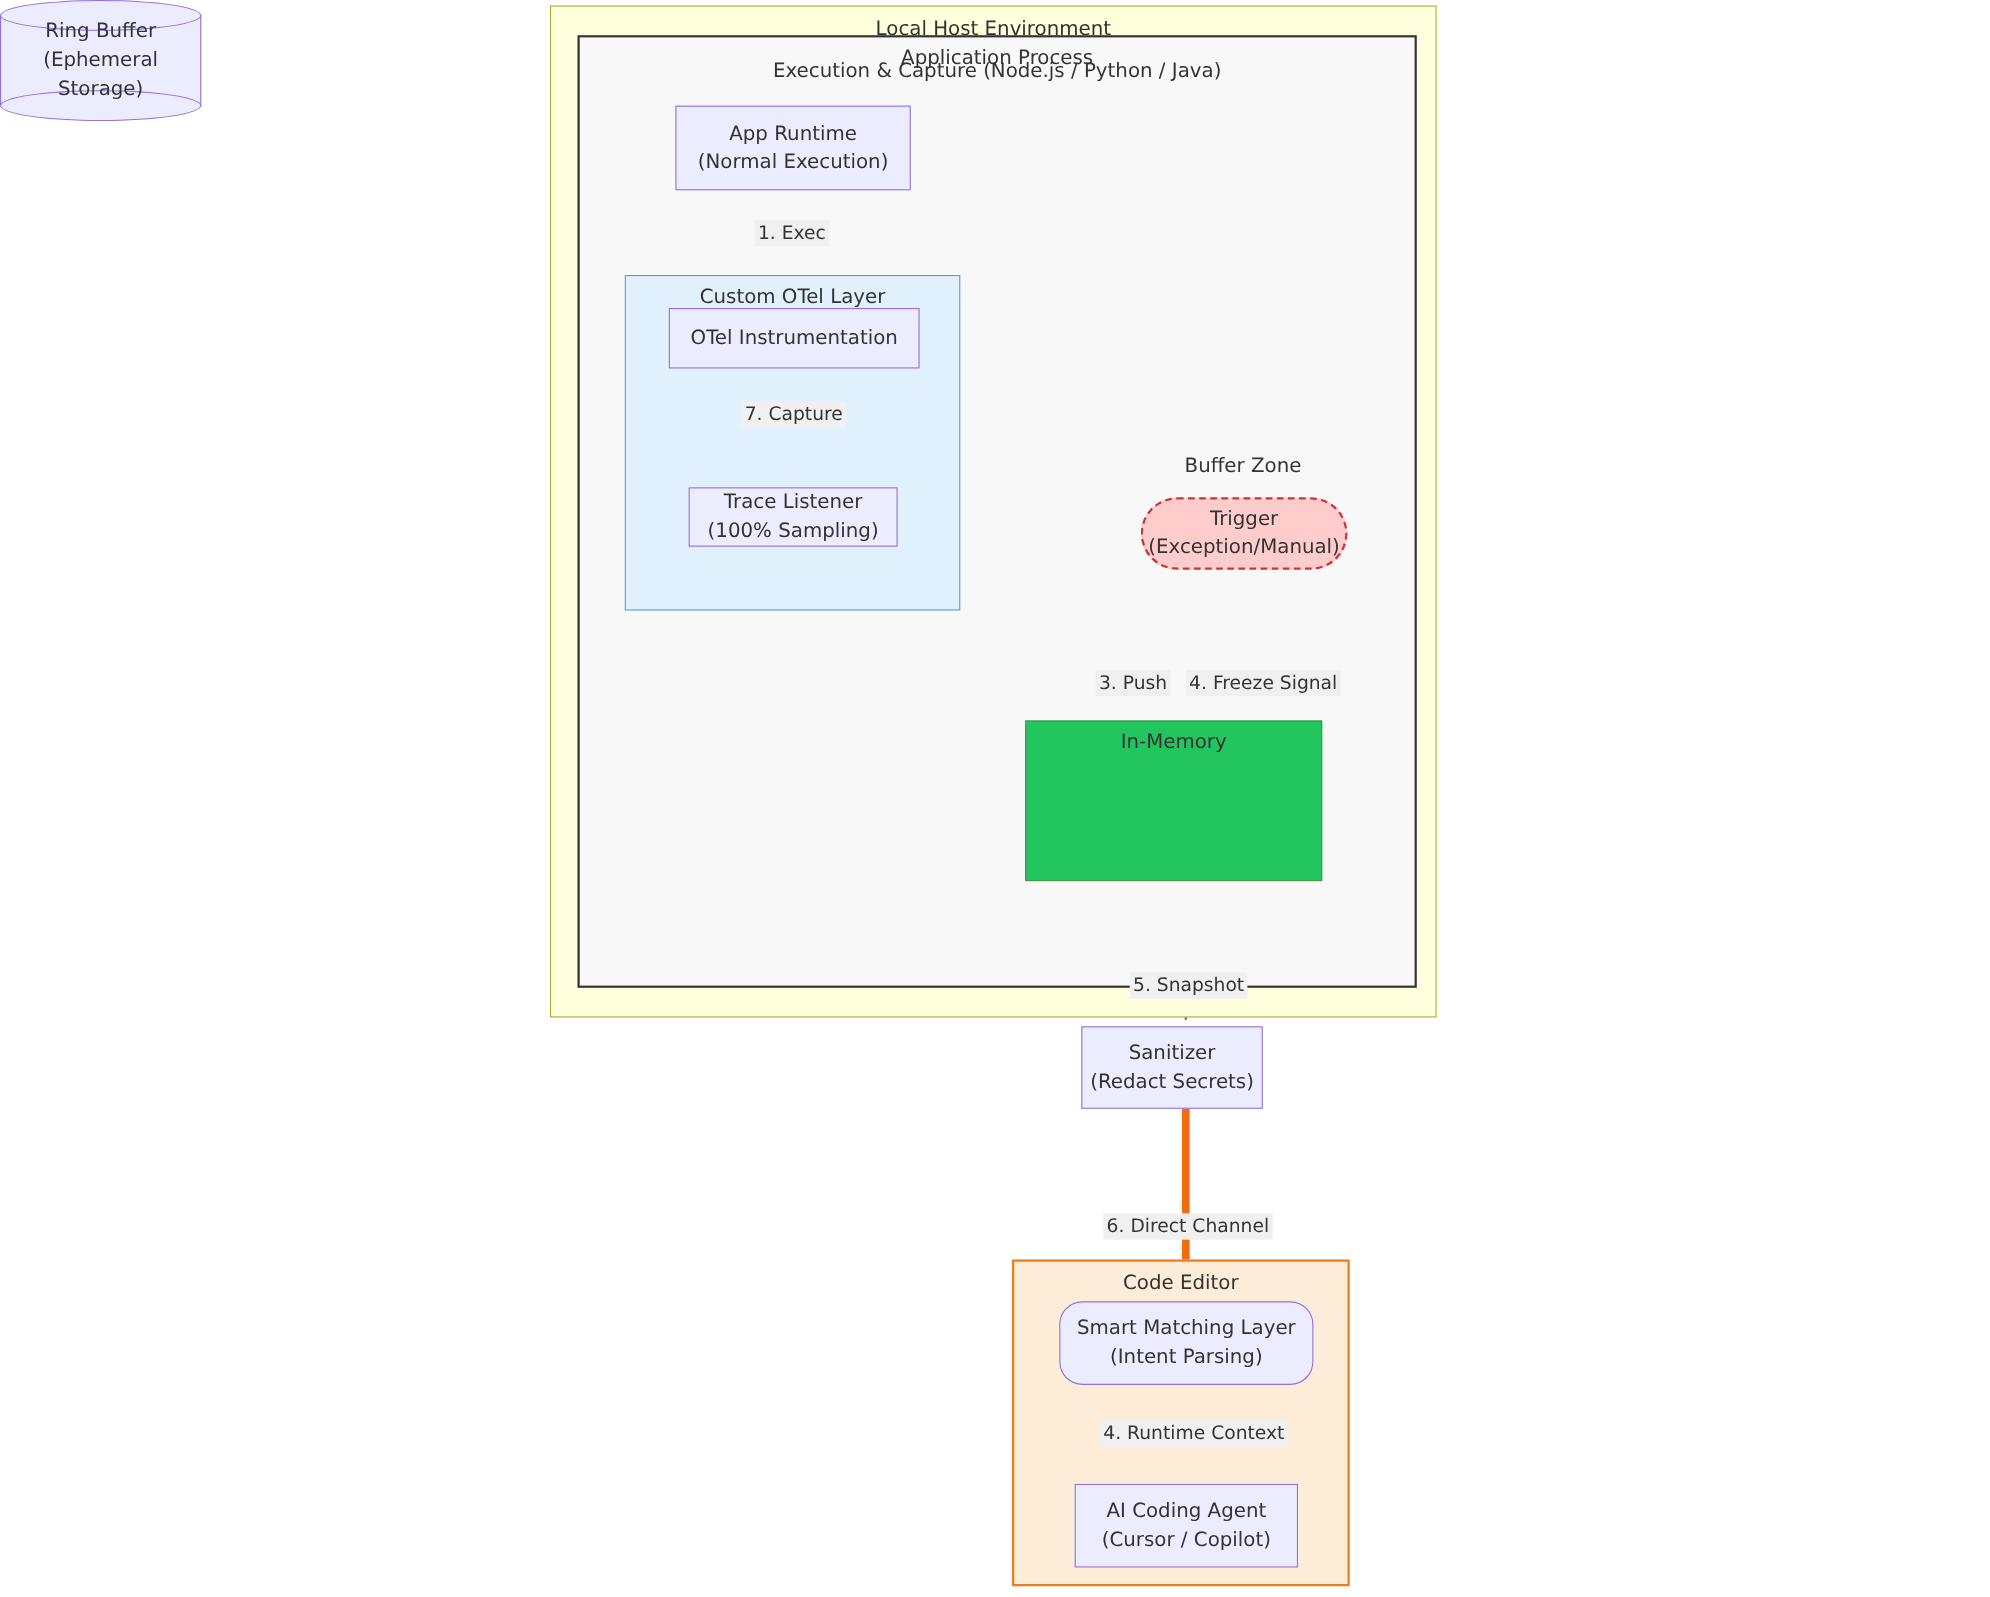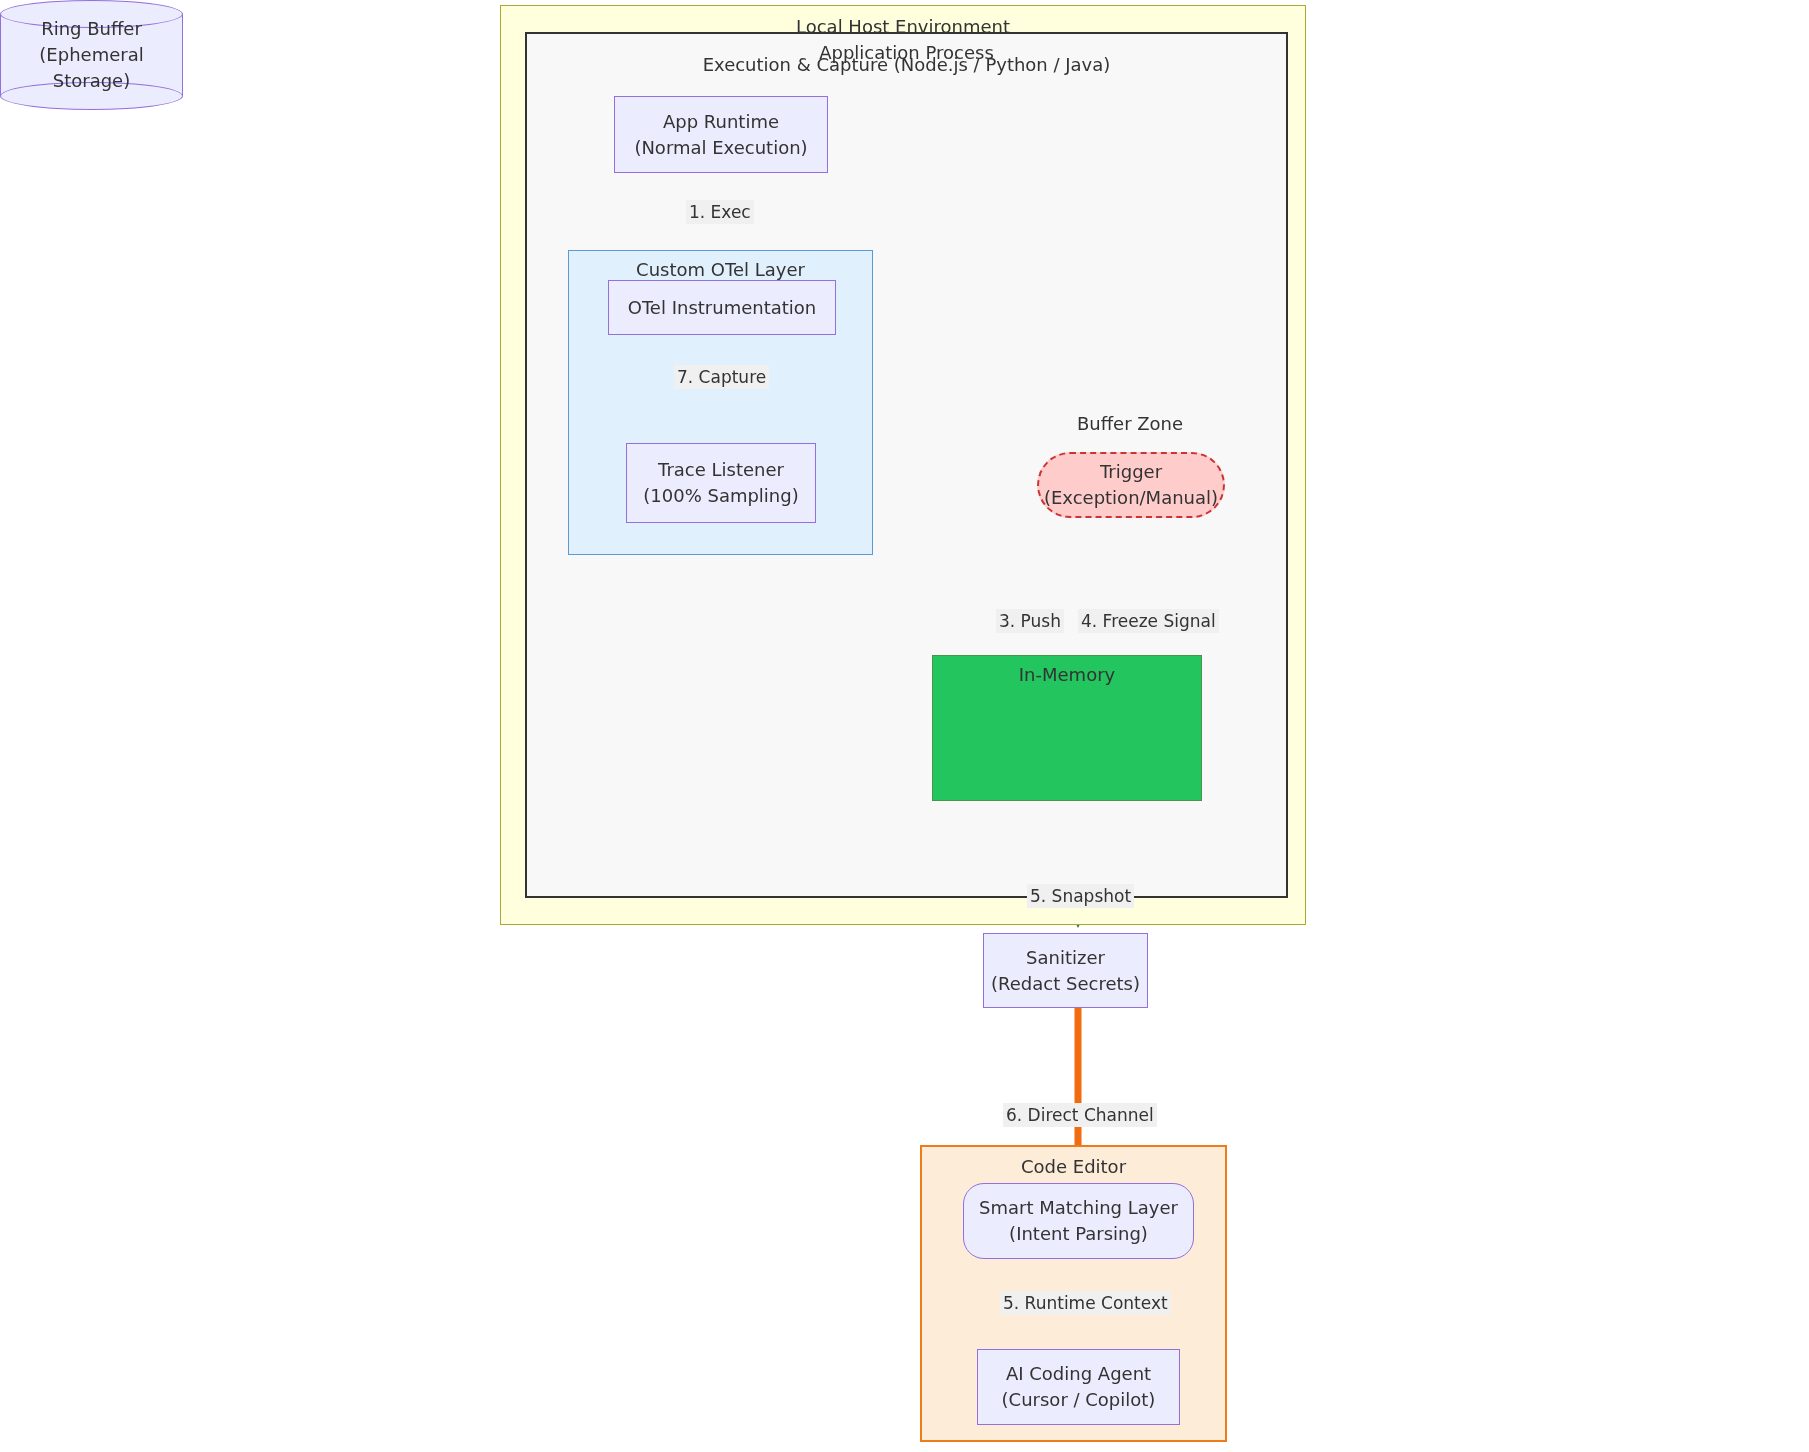--- a/index.html
+++ b/index.html
@@ -63,21 +63,21 @@
   .node{
     position:absolute;box-sizing:border-box;
     display:flex;flex-direction:column;align-items:center;justify-content:center;
     font-size:18px;line-height:26px;color:#333333;text-align:center;
     background:#ececff;border:1px solid #9370db;
   }
   .node .l2{display:block;}
 
   #n-app-runtime{left:614px;top:96px;width:214px;height:77px;}
   #n-otel-instr {left:608px;top:280px;width:228px;height:55px;}
-  #n-trace      {left:626px;top:443px;width:190px;height:80px;}
+  #n-trace      {left:626px;top:443px;width:190px;height:54px;}
   #n-sanitizer  {left:983px;top:933px;width:165px;height:75px;}
   #n-smart      {left:963px;top:1183px;width:231px;height:76px;border-radius:21px;}
   #n-agent      {left:977px;top:1349px;width:203px;height:76px;}
 
   
   #n-trigger{
     left:1037px;top:452px;width:188px;height:66px;
     background:#ffcccc;border:2px dashed #cc3333;border-radius:33px;
   }
 
@@ -240,15 +240,15 @@
   <div class="elabel" style="left:674px;top:365px;">7. Capture</div>
 
   <div class="elabel" style="left:996px;top:609px;">3. Push</div>
 
   <div class="elabel" style="left:1078px;top:609px;">4. Freeze Signal</div>
 
   <div class="elabel" style="left:1027px;top:884px;">5. Snapshot</div>
 
   <div class="elabel" style="left:1003px;top:1103px;">6. Direct Channel</div>
 
-  <div class="elabel" style="left:1000px;top:1291px;">5. Runtime Context</div>
+  <div class="elabel" style="left:1000px;top:1291px;">4. Runtime Context</div>
 
 </div>
 
 </body></html>

